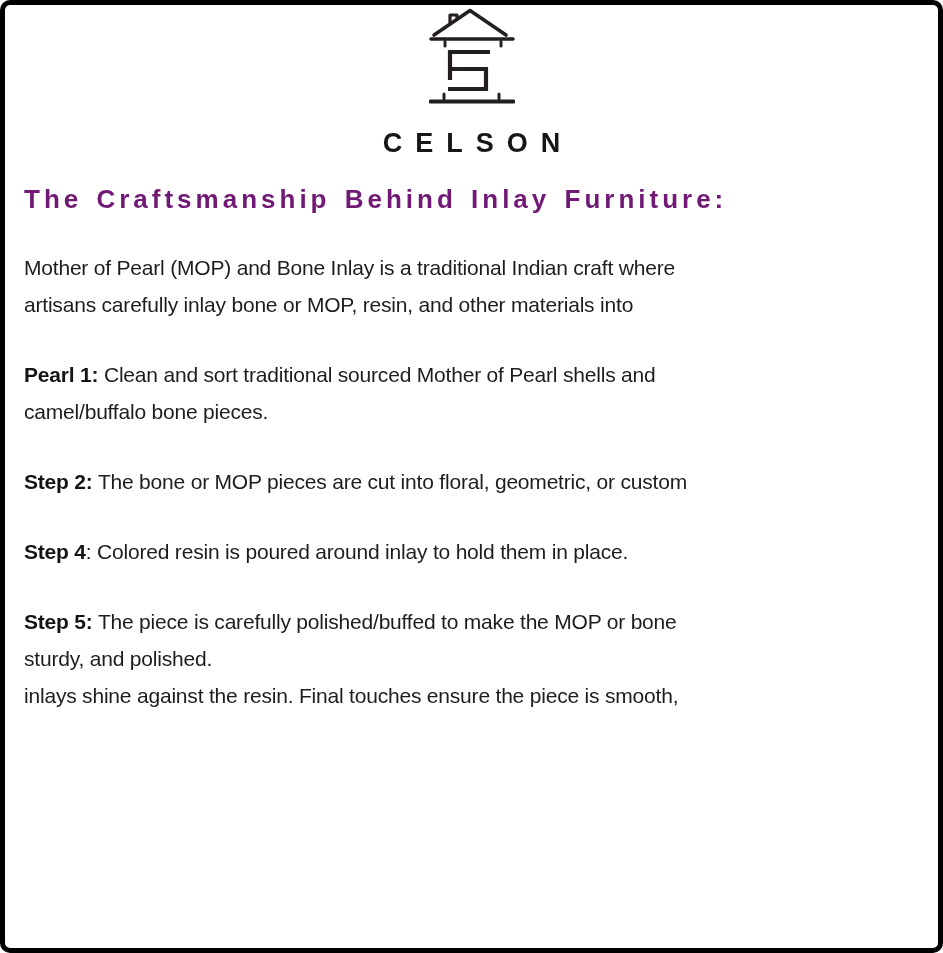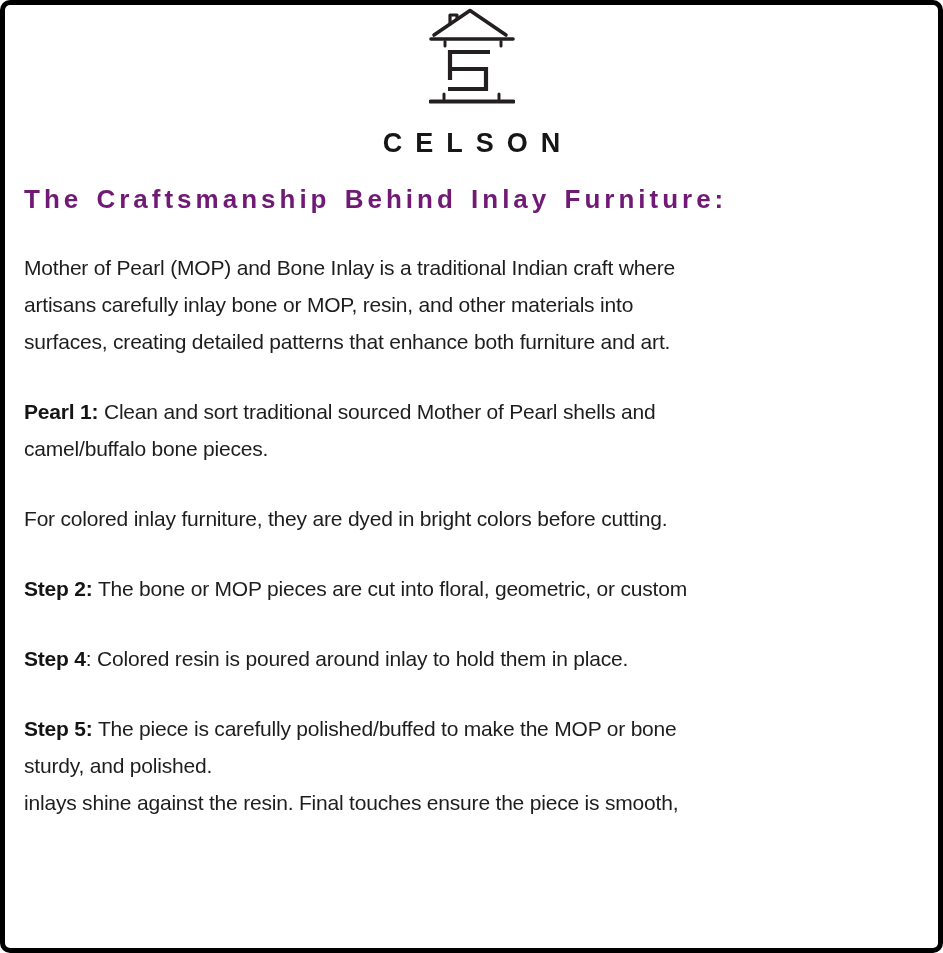--- a/index.html
+++ b/index.html
@@ -82,28 +82,24 @@
   </div>
 
   <div class="wordmark">CELSON</div>
 
   <h1 class="heading">The Craftsmanship Behind Inlay Furniture:</h1>
 
   <div class="content" id="paragraphs">
       <div class="paragraph">
         <div class="line"><span>Mother of Pearl (MOP) and Bone Inlay is a traditional Indian craft where</span></div>
         <div class="line"><span>artisans carefully inlay bone or MOP, resin, and other materials into</span></div>
-        <div class="line"><span>surfaces, creating detailed patterns that enhance both furniture and art.</span></div>
       </div>
       <div class="paragraph">
         <div class="line"><strong>Pearl 1:</strong><span> Clean and sort traditional sourced Mother of Pearl shells and</span></div>
         <div class="line"><span>camel/buffalo bone pieces.</span></div>
-      </div>
-      <div class="paragraph">
-        <div class="line"><span>For colored inlay furniture, they are dyed in bright colors before cutting.</span></div>
       </div>
       <div class="paragraph">
         <div class="line"><strong>Step 2:</strong><span> The bone or MOP pieces are cut into floral, geometric, or custom</span></div>
       </div>
       <div class="paragraph">
         <div class="line"><strong>Step 4</strong><span>: Colored resin is poured around inlay to hold them in place.</span></div>
       </div>
       <div class="paragraph">
         <div class="line"><strong>Step 5:</strong><span> The piece is carefully polished/buffed to make the MOP or bone</span></div>
         <div class="line"><span>sturdy, and polished.</span></div>

